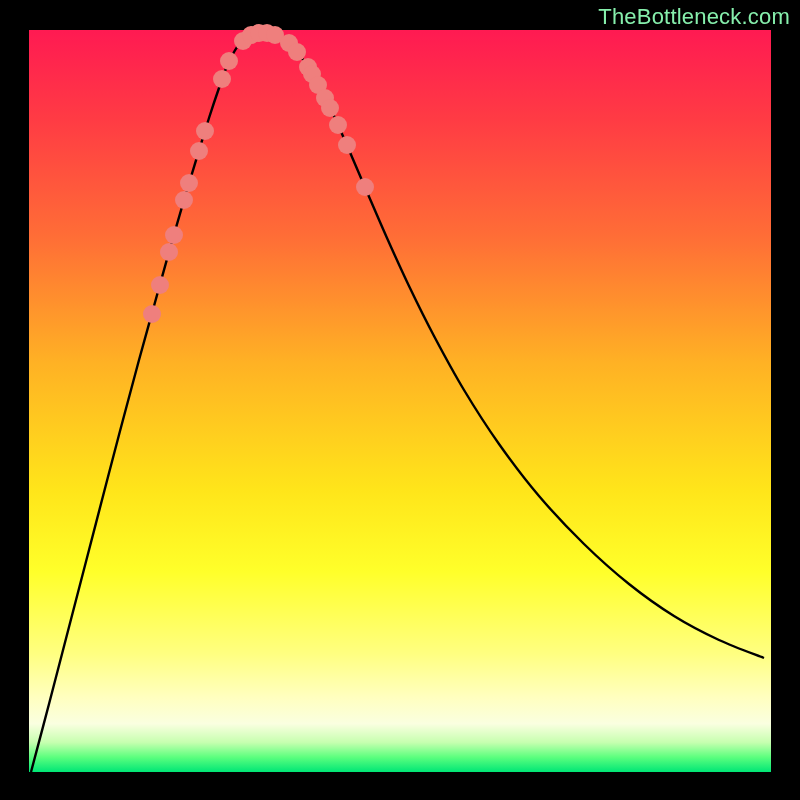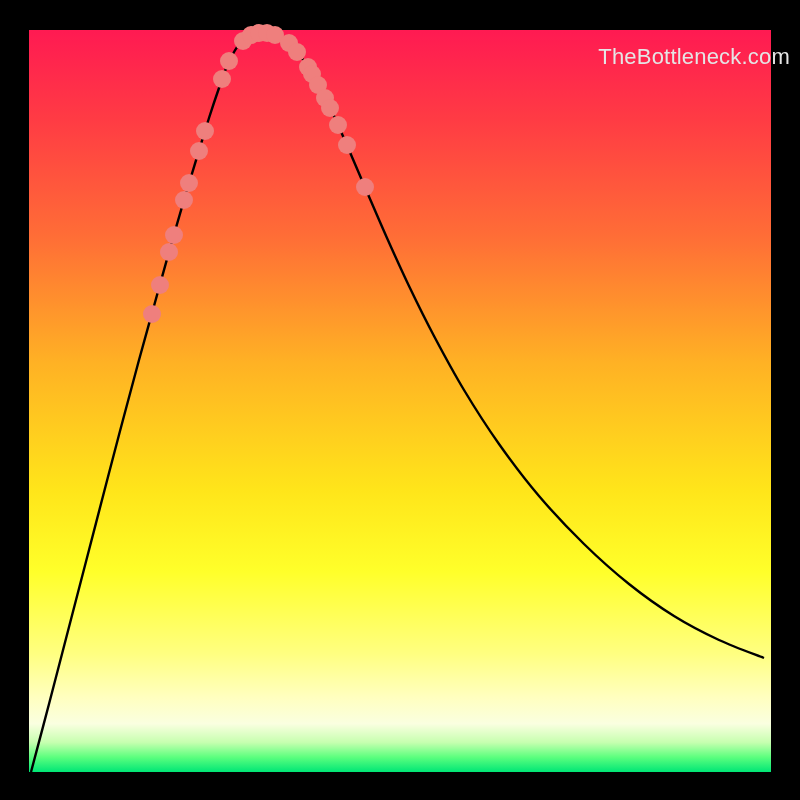--- a/index.html
+++ b/index.html
@@ -31,26 +31,25 @@
       #faffe0 93.5%,
       #c7ffb0 96%,
       #5cff7e 98%,
       #00e676 100%
     );
   }
   .watermark {
     position: absolute;
     top: 4px;
     right: 10px;
-    color: #e5e5e5;
+    color: #86efac;
     font-size: 22px;
     font-weight: 500;
     letter-spacing: 0.2px;
     user-select: none;
-    margin-top: 40px;
   }
   svg.overlay {
     position: absolute;
     left: 0;
     top: 0;
     width: 742px;
     height: 742px;
     overflow: visible;
   }
 </style>

